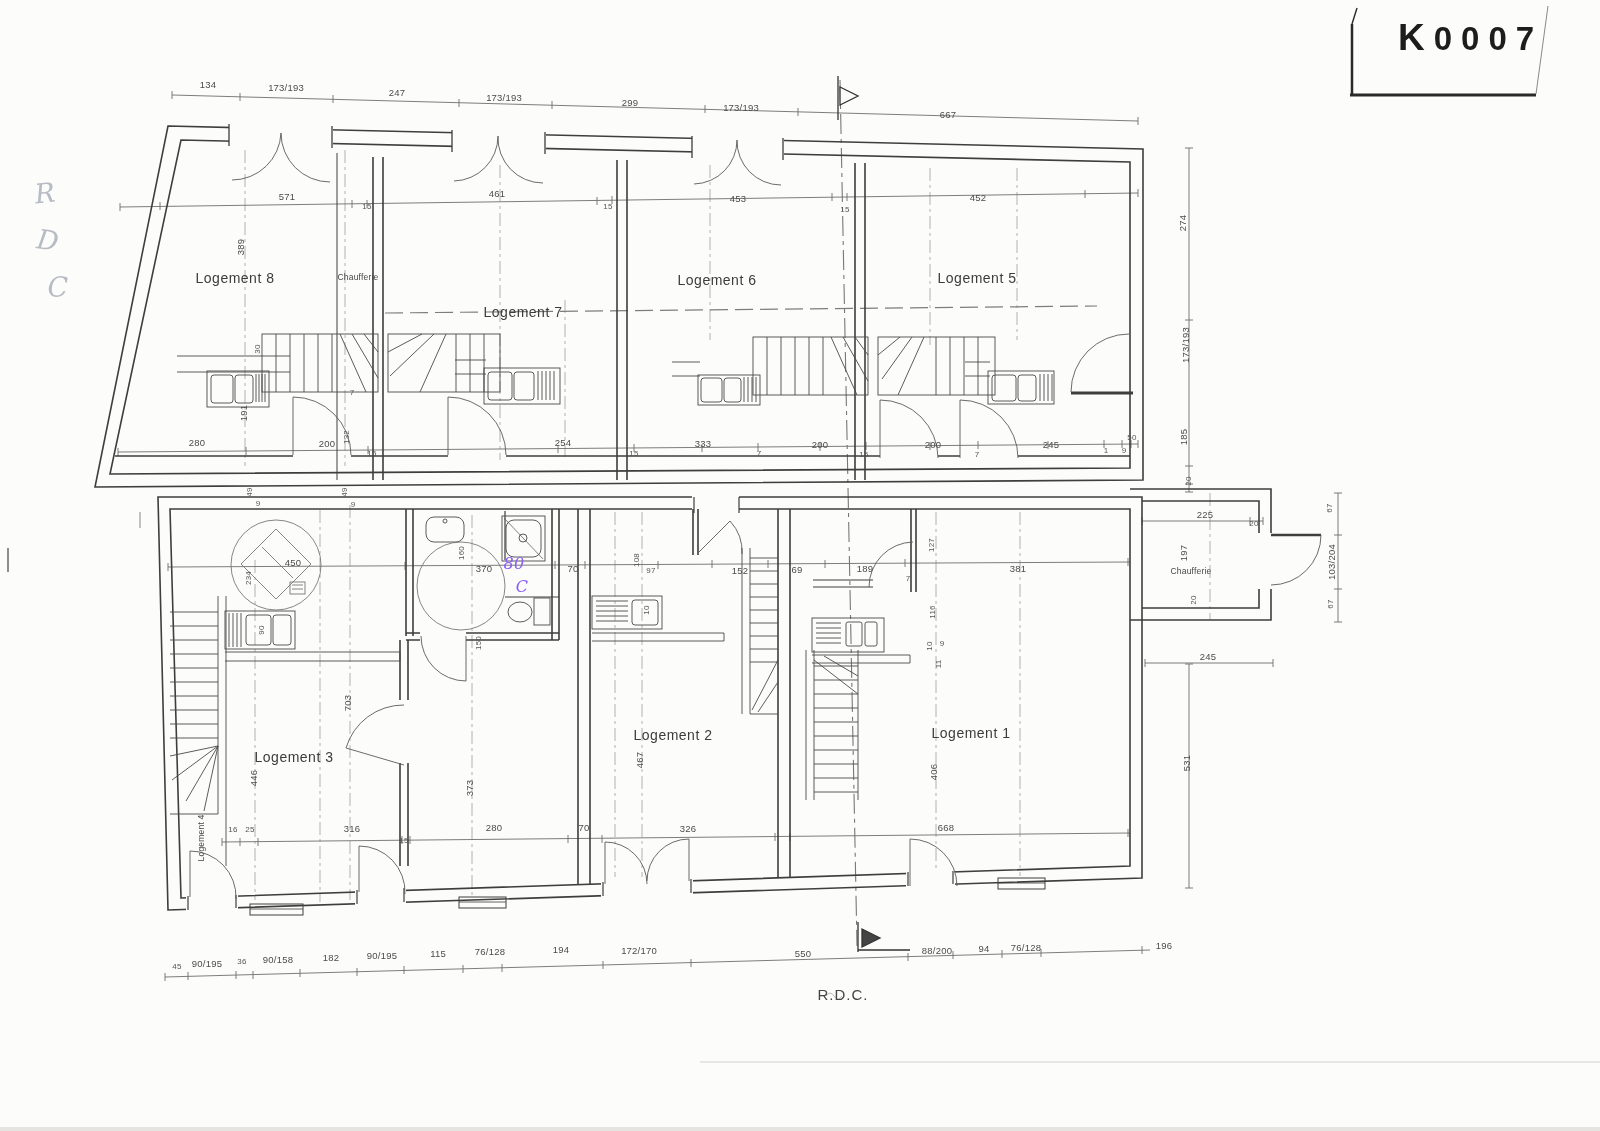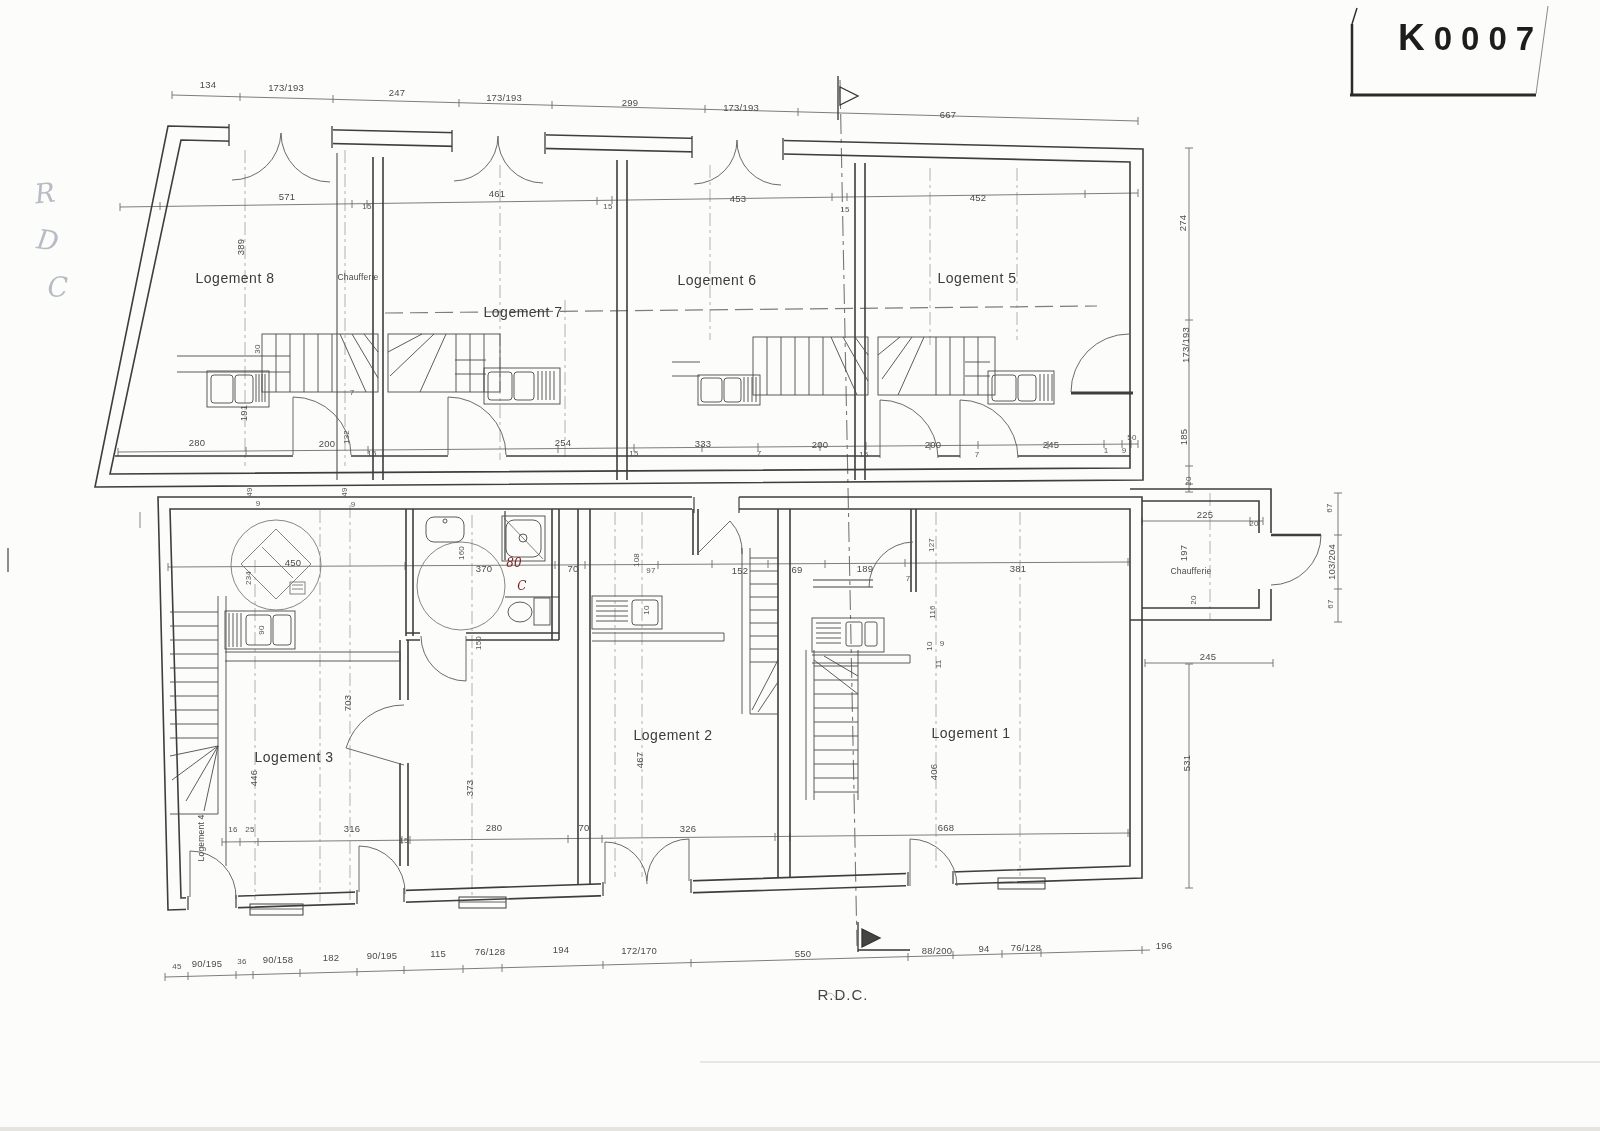--- a/index.html
+++ b/index.html
@@ -26,22 +26,22 @@
   .lbl.pencil{
     font-family:"DejaVu Serif", serif;
     font-style:italic;
     font-size:27px;
     color:#b7bcc4;
     font-weight:400;
   }
   .lbl.pencil-sm{
     font-family:"DejaVu Serif", serif;
     font-style:italic;
-    font-size:12px;
-    color:#7f1d1d;
+    font-size:16px;
+    color:#8b5cf6;
   }
   #floor-label{
     position:absolute;left:843px;top:978px;
     transform:translate(-50%,-50%);
     font-size:15px;color:#444;letter-spacing:1px;margin-top:16px;
   }
   #stamp{
     position:absolute;left:1398px;top:17px;width:160px;height:60px;
     color:#1d1d1d;
     font-size:33px;font-weight:bold;letter-spacing:9px;

